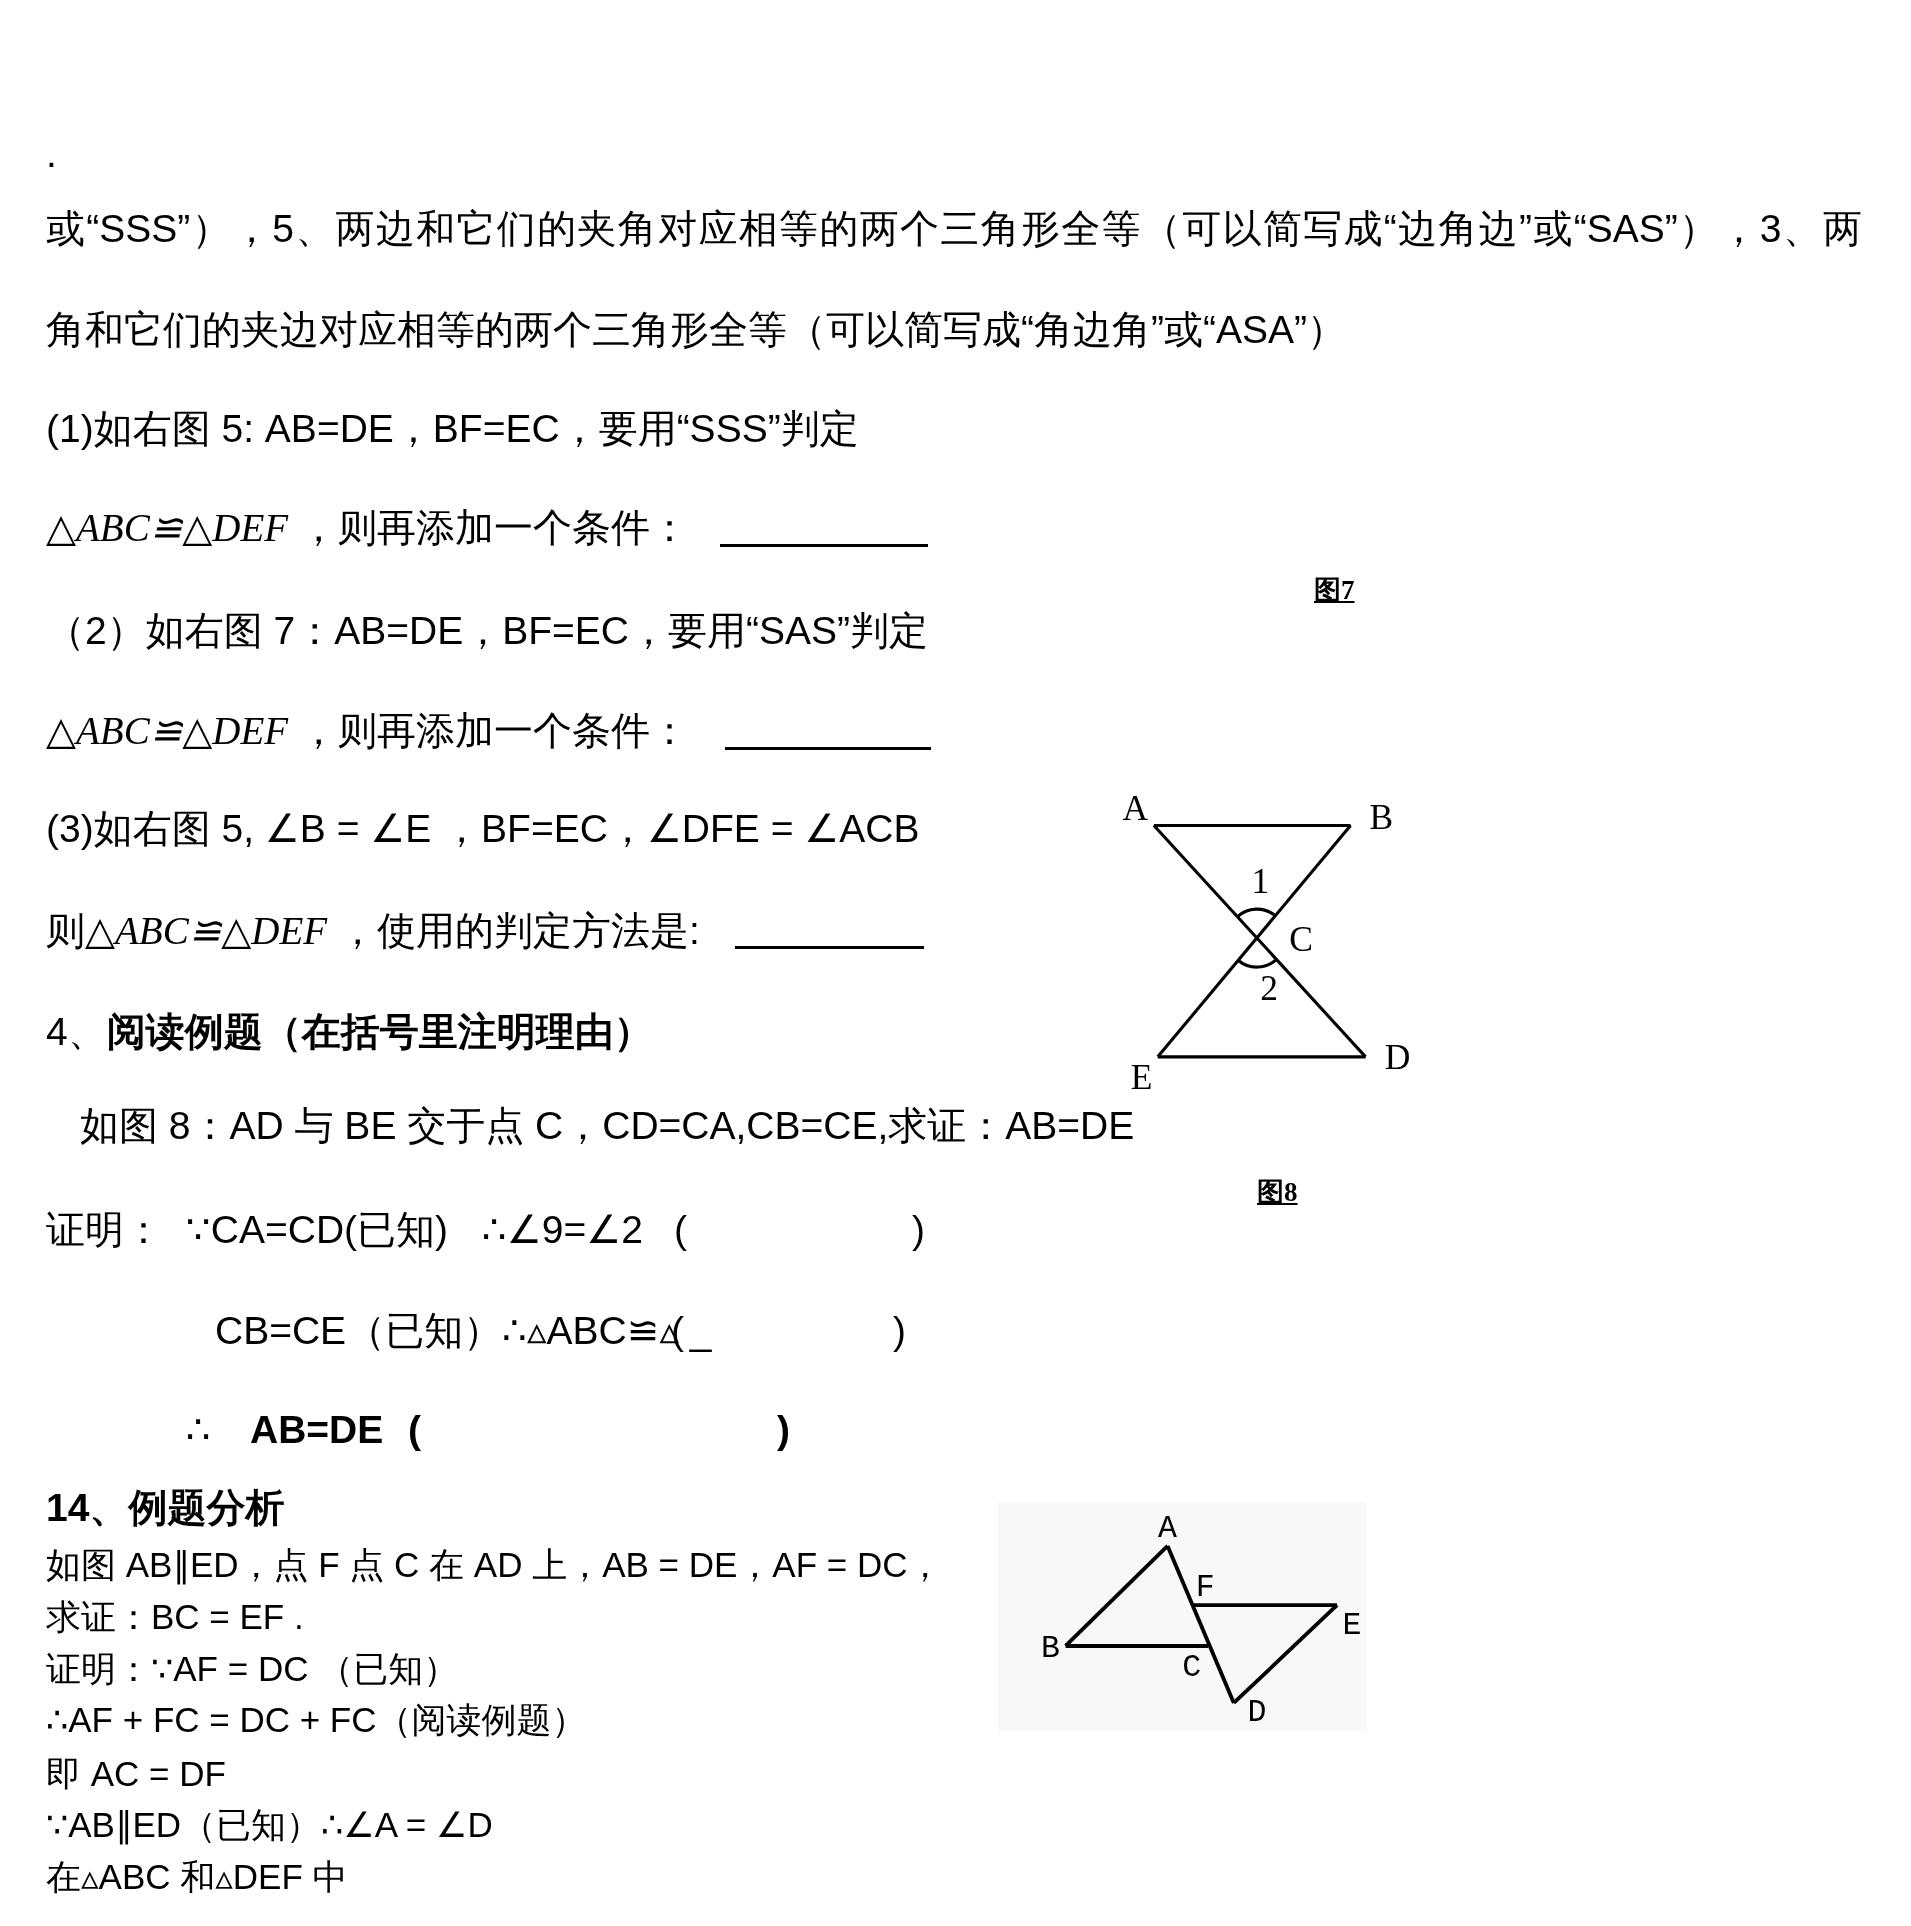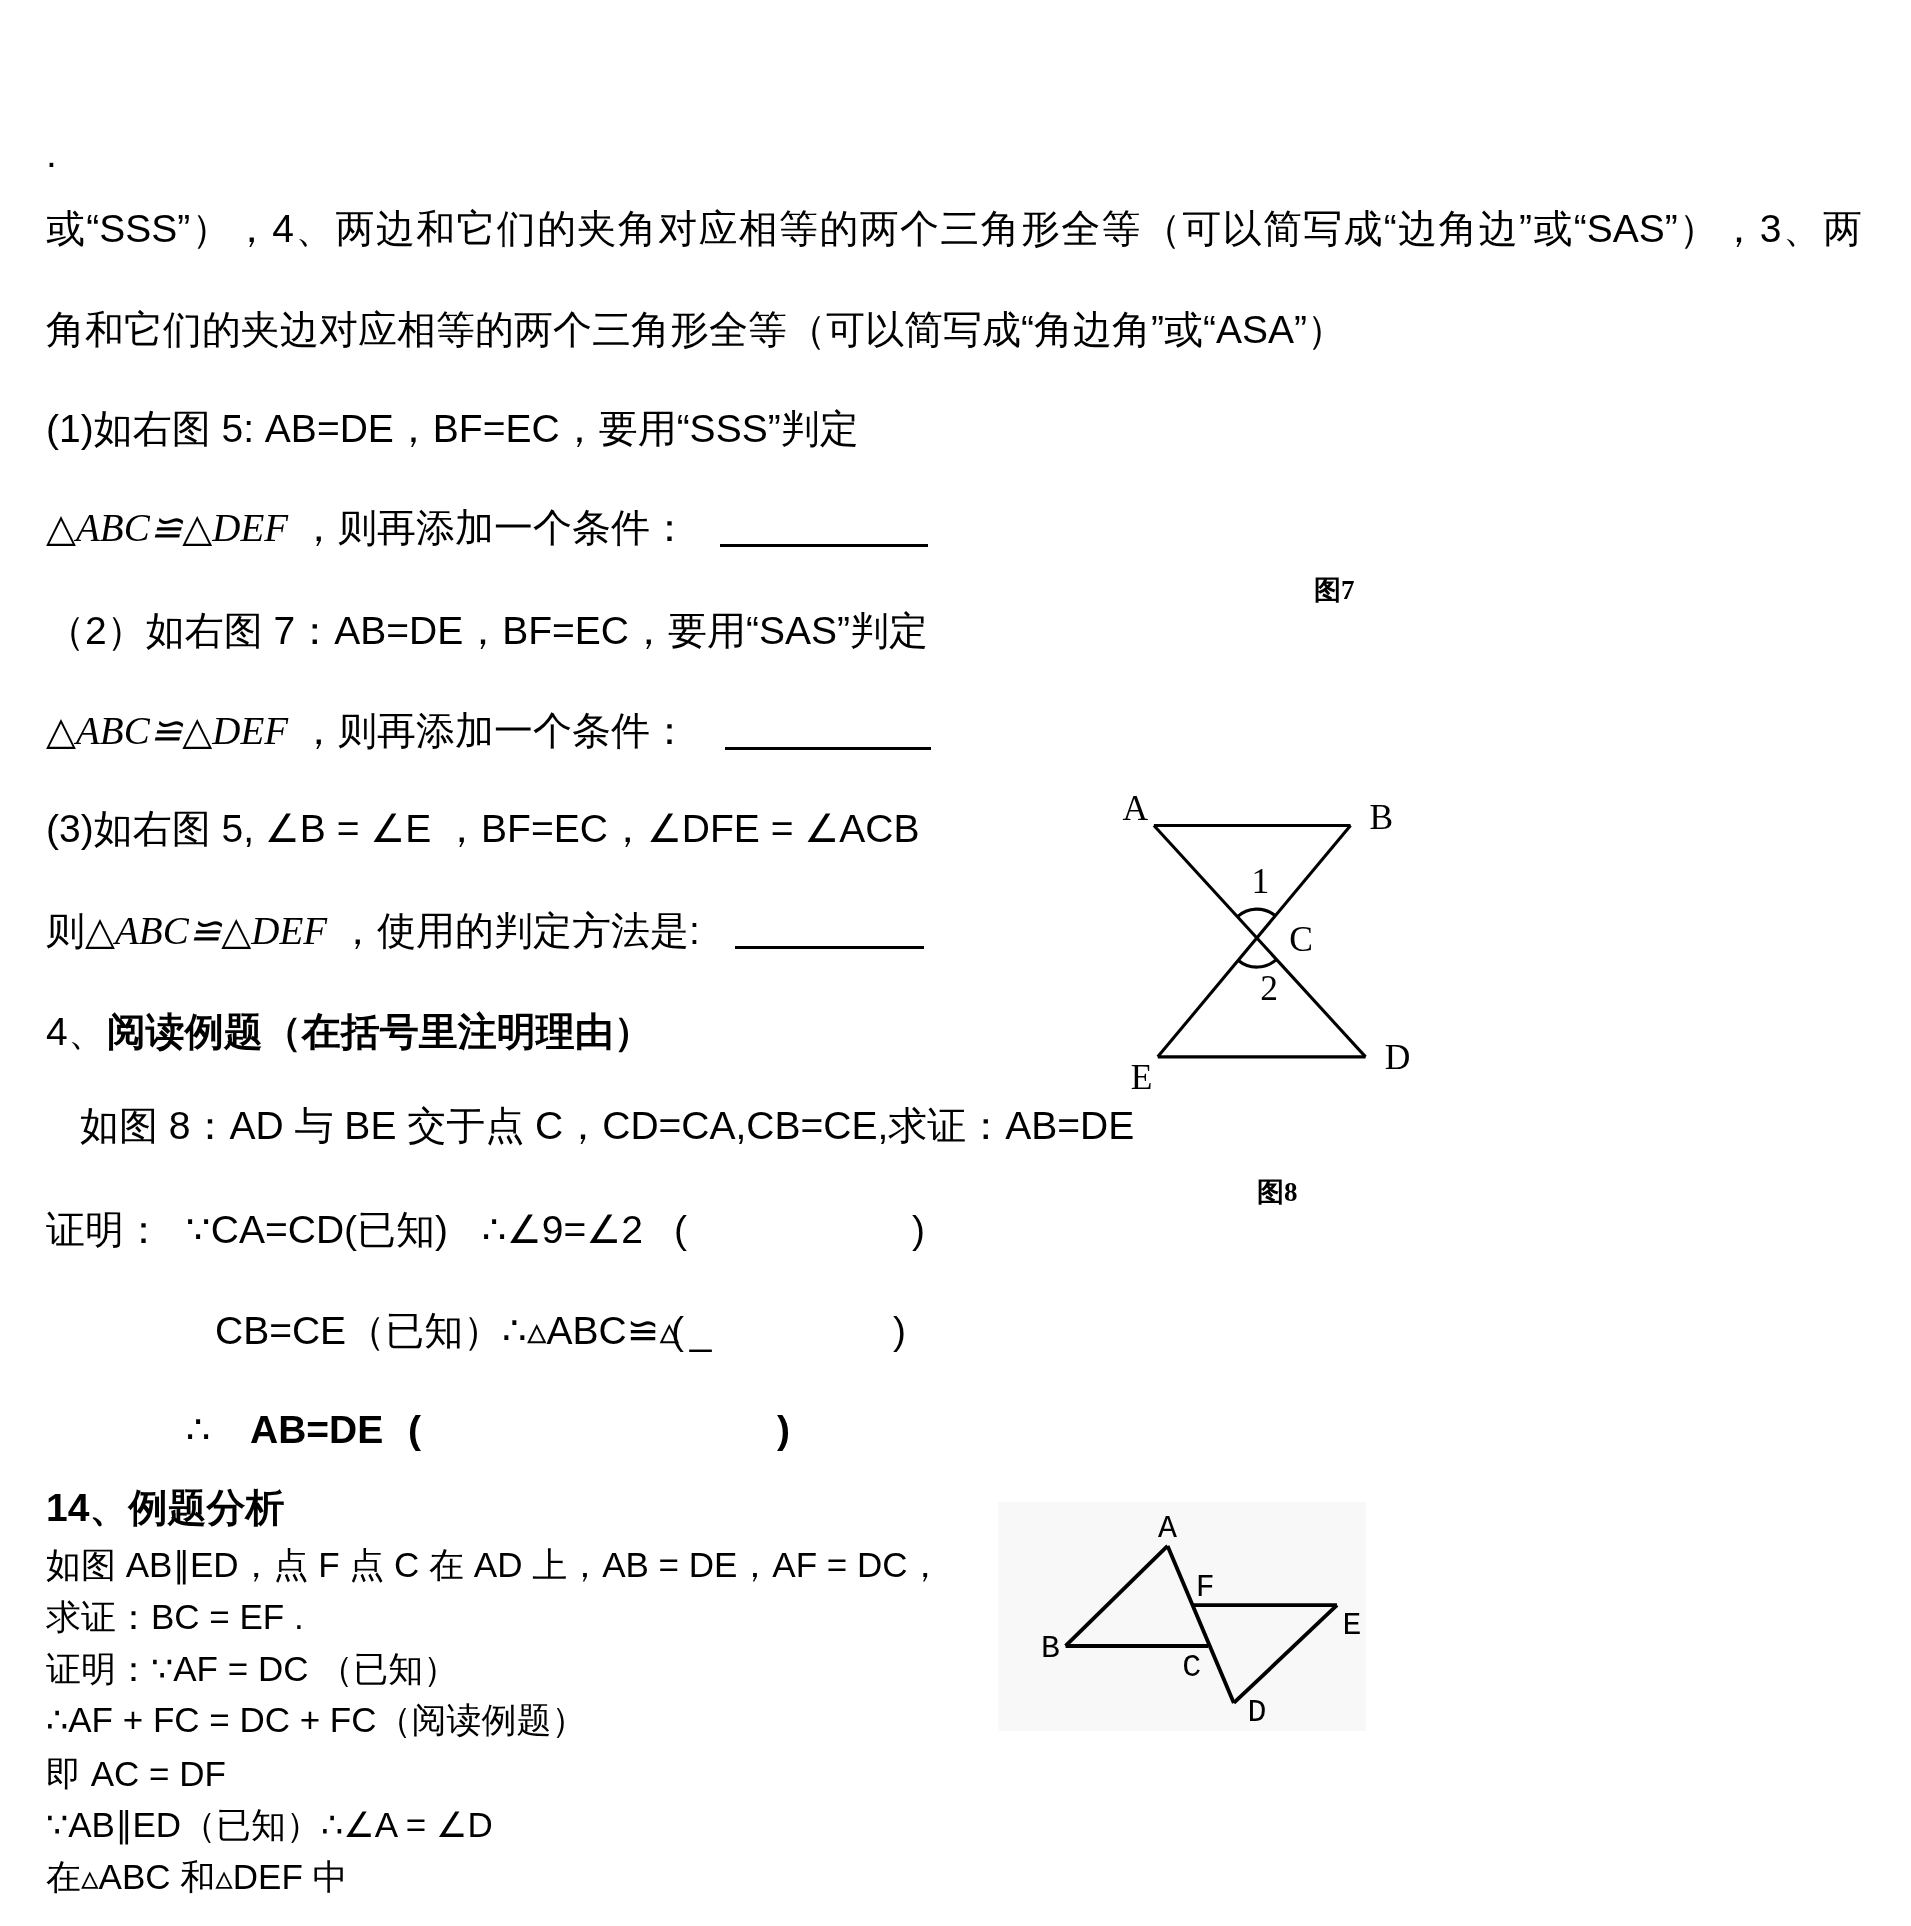--- a/index.html
+++ b/index.html
@@ -5,29 +5,29 @@
   html, body { margin:0; padding:0; background:#ffffff; }
   body { width:1911px; height:2703px; position:relative; overflow:hidden;
          font-family:"Liberation Sans", "DejaVu Sans", sans-serif; color:#000; }
   .ln { position:absolute; white-space:nowrap; font-size:39px; line-height:46px; height:46px; }
   .sm { font-size:35px; line-height:42px; height:42px; }
   .bold { font-weight:bold; }
   .math { font-family:"Liberation Serif", "DejaVu Serif", serif; font-style:italic; }
   .justify { width:1816px; text-align:justify; text-align-last:justify; }
   .blank { position:absolute; height:2.7px; background:#000; }
   .caption { position:absolute; font-family:"Liberation Serif", "DejaVu Serif", serif; font-weight:bold;
-             font-size:27px; line-height:32px; white-space:nowrap; }
+             font-size:27px; line-height:32px; white-space:nowrap;text-decoration:underline; }
   .fig { position:absolute; }
 </style>
 </head>
 <body>
 
 <div class="ln" style="left:46px;top:131px;">.</div>
 
-<div class="ln justify" style="left:46px;top:206px;">或“SSS”），4、两边和它们的夹角对应相等的两个三角形全等（可以简写成“边角边”或“SAS”），3、两</div>
+<div class="ln justify" style="left:46px;top:206px;">或“SSS”），5、两边和它们的夹角对应相等的两个三角形全等（可以简写成“边角边”或“SAS”），3、两</div>
 <div class="ln" style="left:46px;top:307px;">角和它们的夹边对应相等的两个三角形全等（可以简写成“角边角”或“ASA”）</div>
 
 <div class="ln" style="left:46px;top:406px;">(1)如右图 5: AB=DE，BF=EC，要用“SSS”判定</div>
 <div class="ln" style="left:46px;top:505px;">
   <span class="math">△ABC≌△DEF</span><span> ，则再添加一个条件：</span>
 </div>
 <div class="blank" style="left:720px;top:544px;width:208px;"></div>
 
 <div class="caption" style="left:1314px;top:574px;">图7</div>
 

